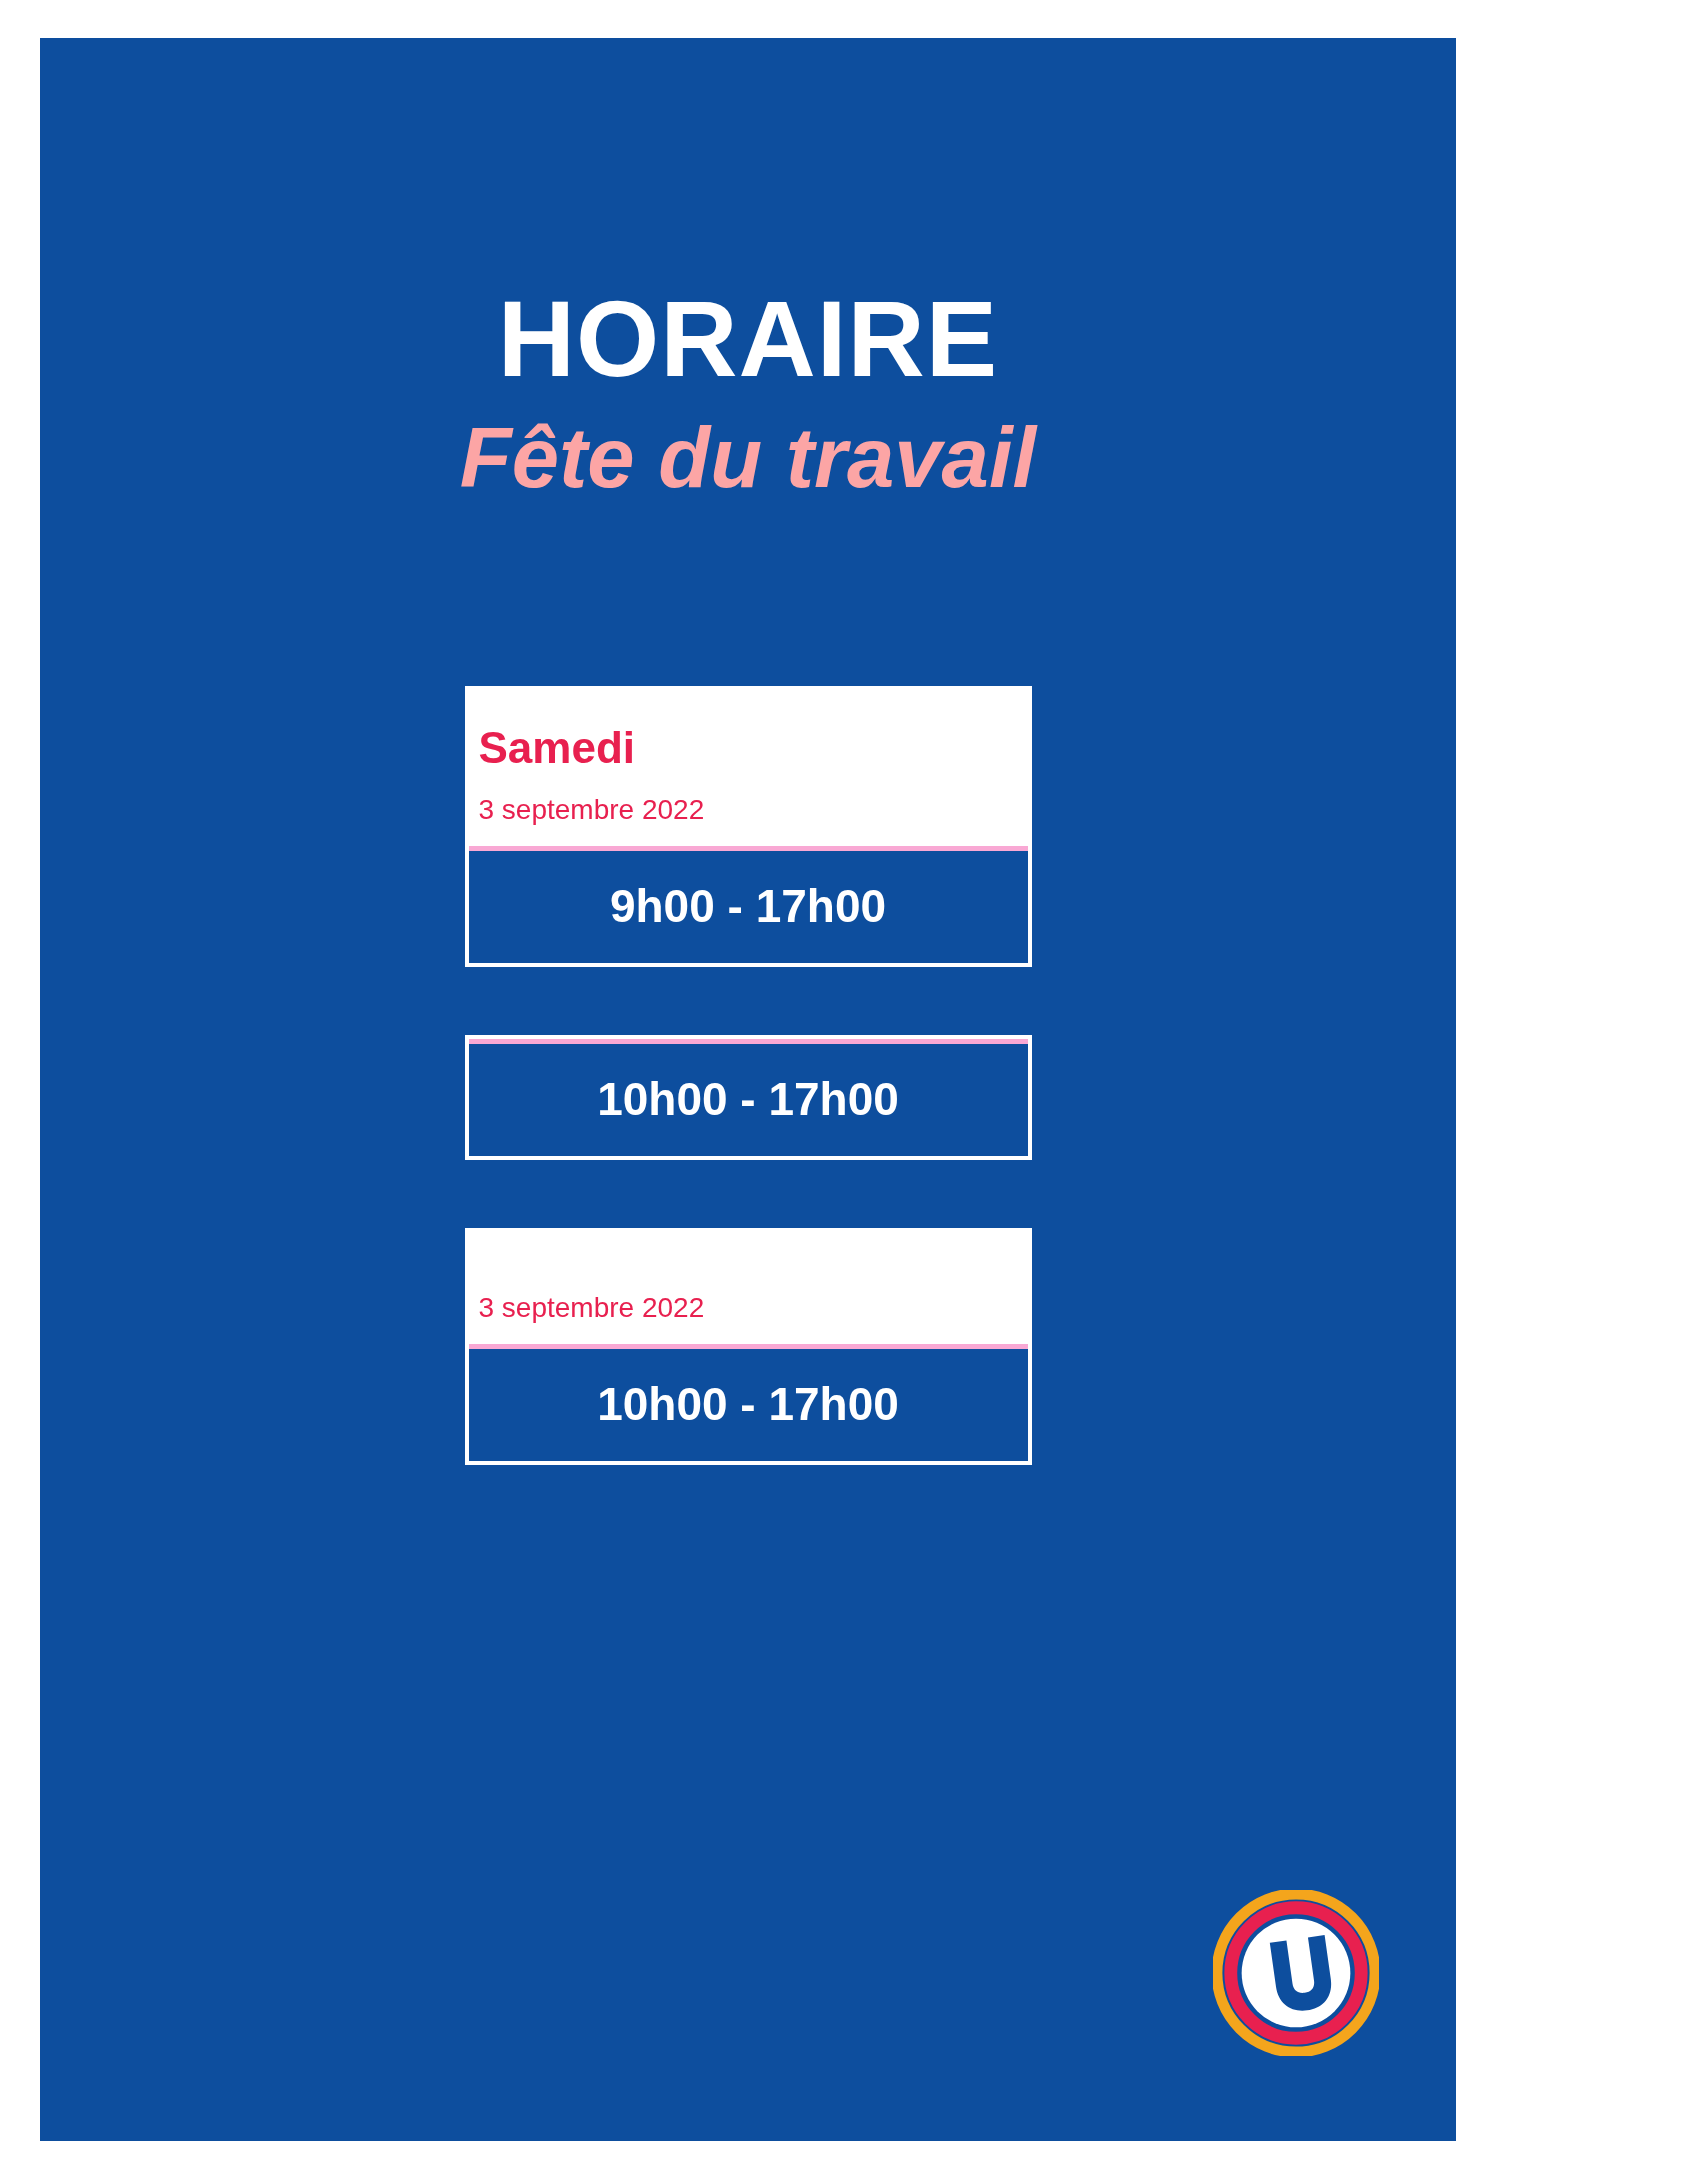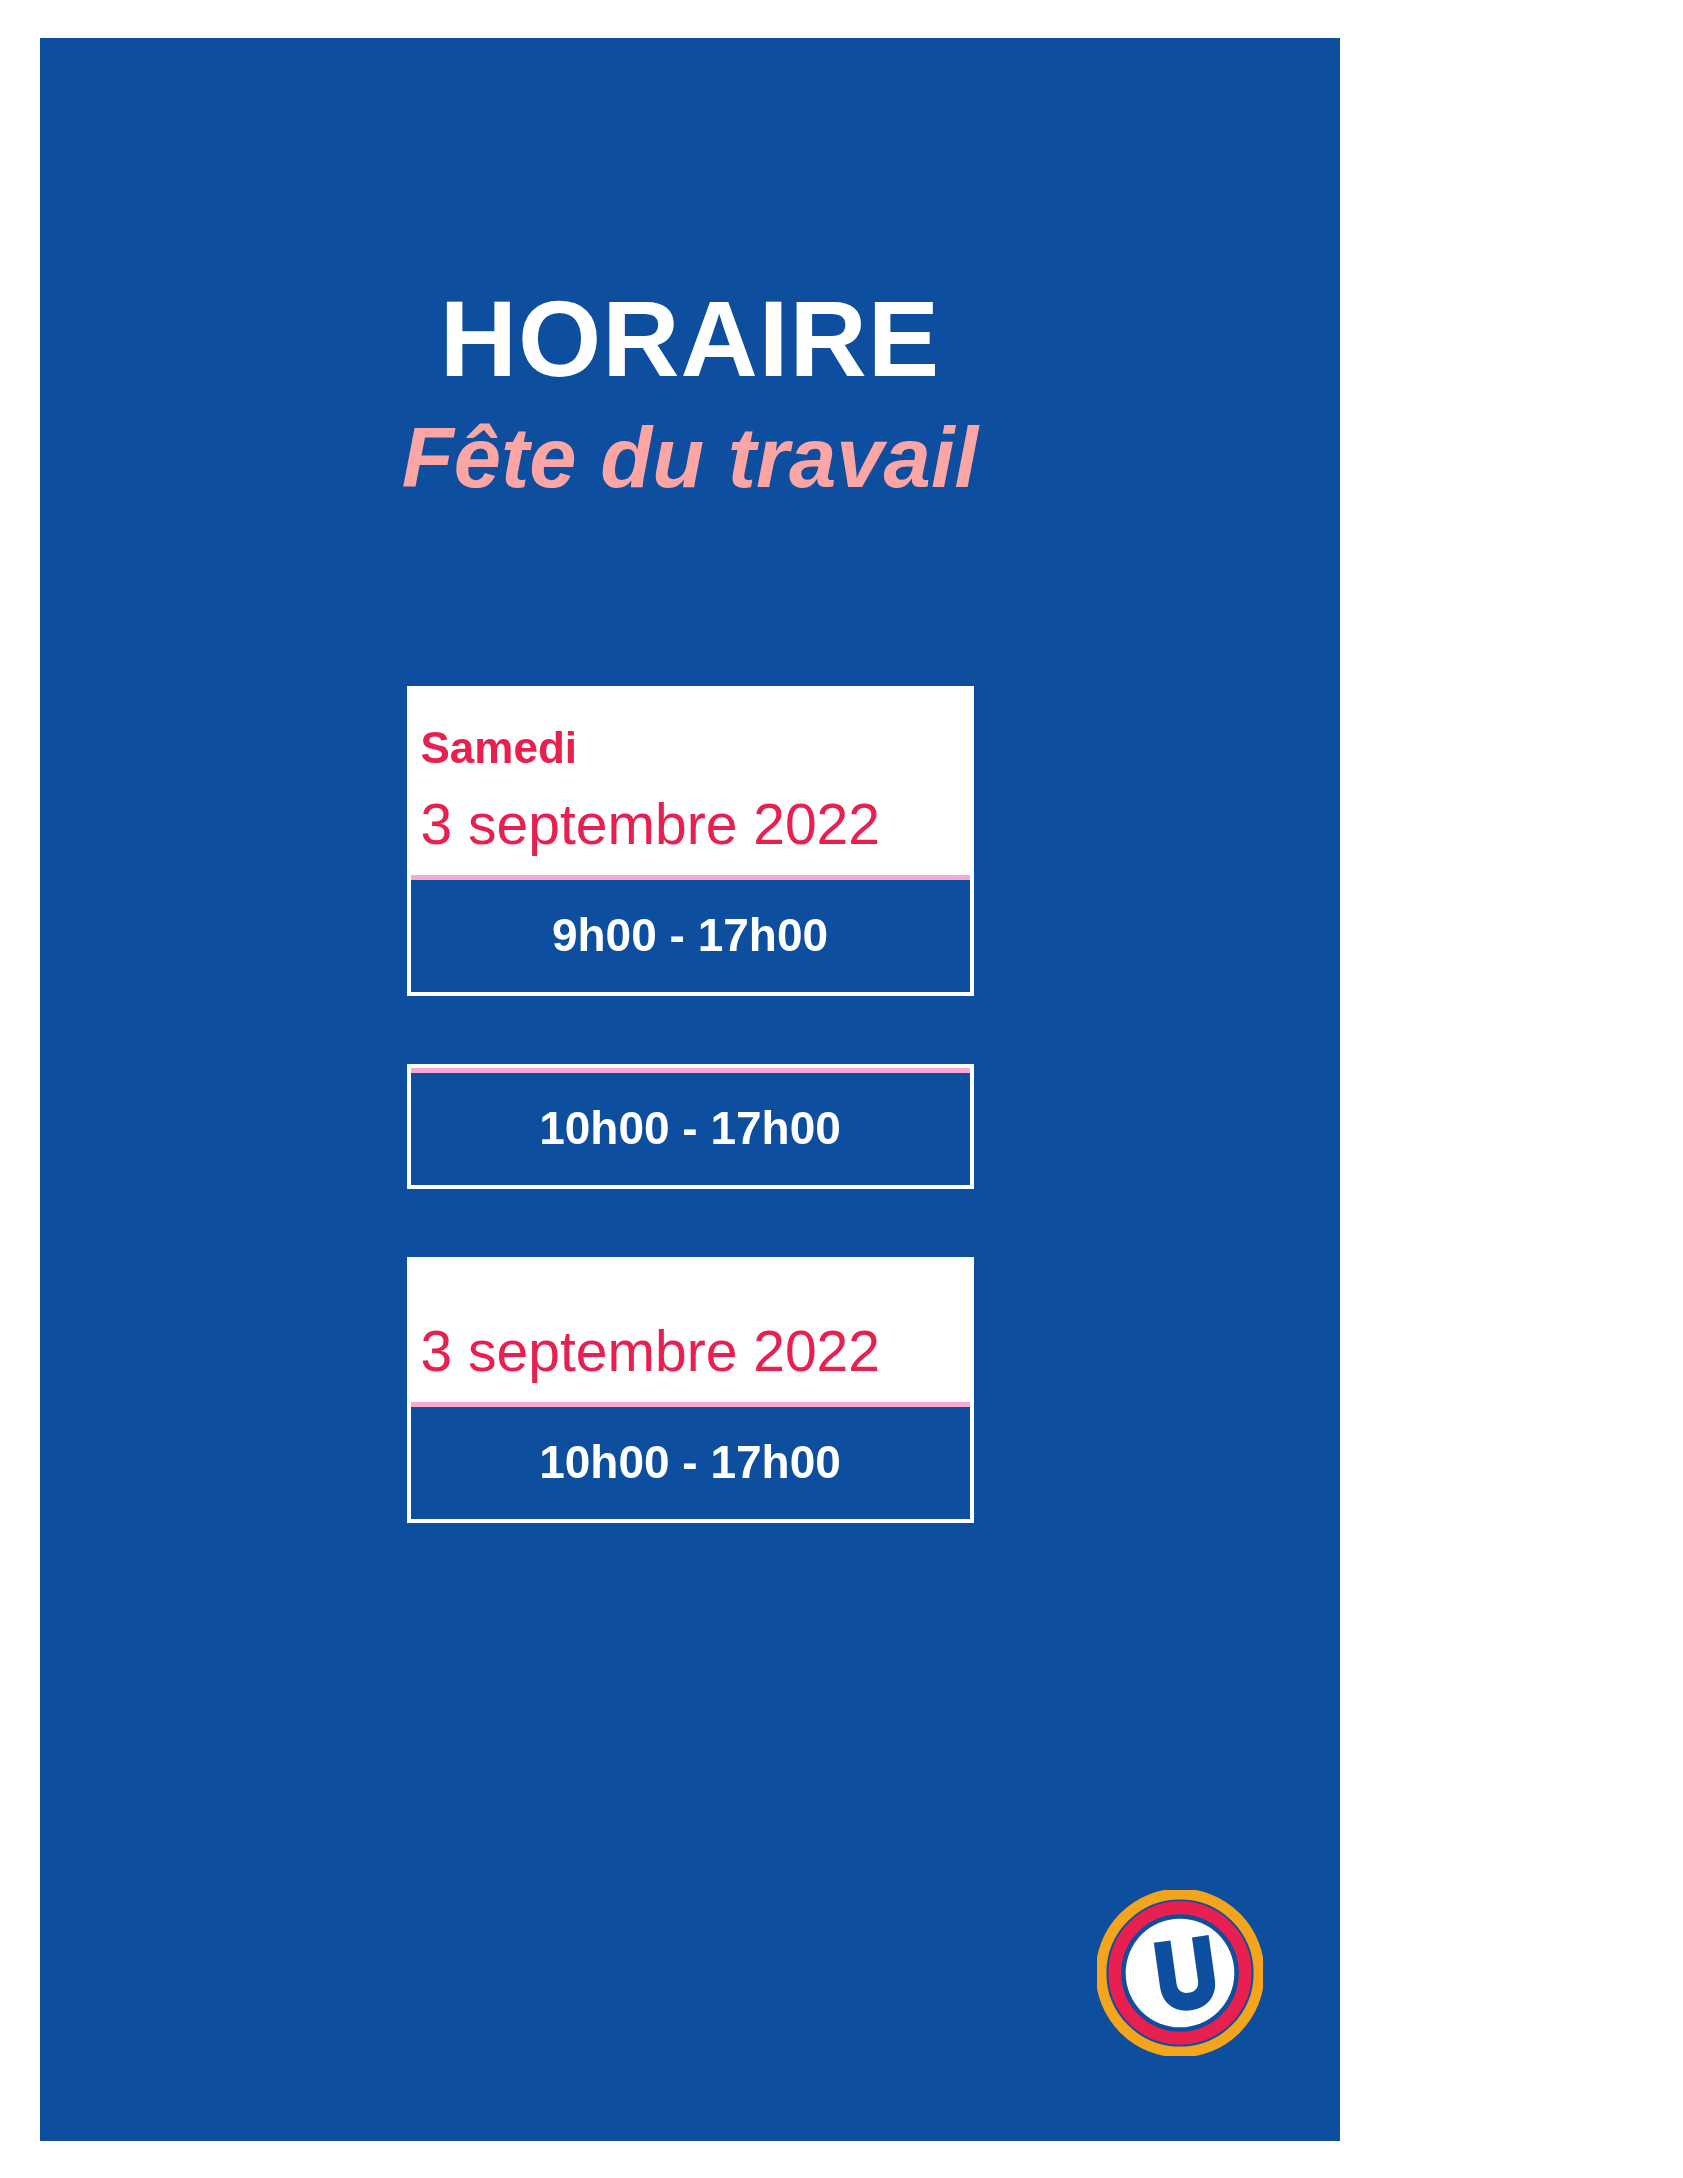--- a/index.html
+++ b/index.html
@@ -10,21 +10,21 @@
     width: 1683px;
     height: 2178px;
     background: #ffffff;
     font-family: "Liberation Sans", sans-serif;
     overflow: hidden;
   }
   .poster {
     position: absolute;
     left: 40px;
     top: 38px;
-    width: 1300px;
+    width: 1416px;
     height: 2103px;
     background: #0d4e9e;
     box-sizing: border-box;
   }
   .title-block {
     position: absolute;
     top: 248px;
     left: 0;
     width: 100%;
     text-align: center;
@@ -65,21 +65,21 @@
   }
   .card-day {
     color: #e8204f;
     font-size: 44px;
     font-weight: bold;
     line-height: 1.0;
     margin: 0;
   }
   .card-date {
     color: #e8204f;
-    font-size: 57px;
+    font-size: 28px;
     font-weight: normal;
     line-height: 1.0;
     margin: 26px 0 0 0;
   }
   .card-bottom {
     background: #0d4e9e;
     border-top: 5px solid #f9a8d4;
     padding: 32px 10px 34px 10px;
     text-align: center;
   }

